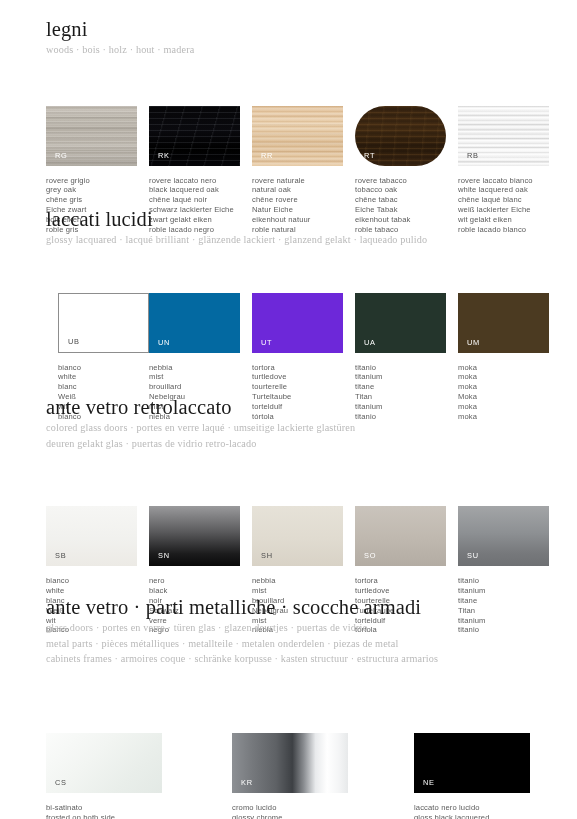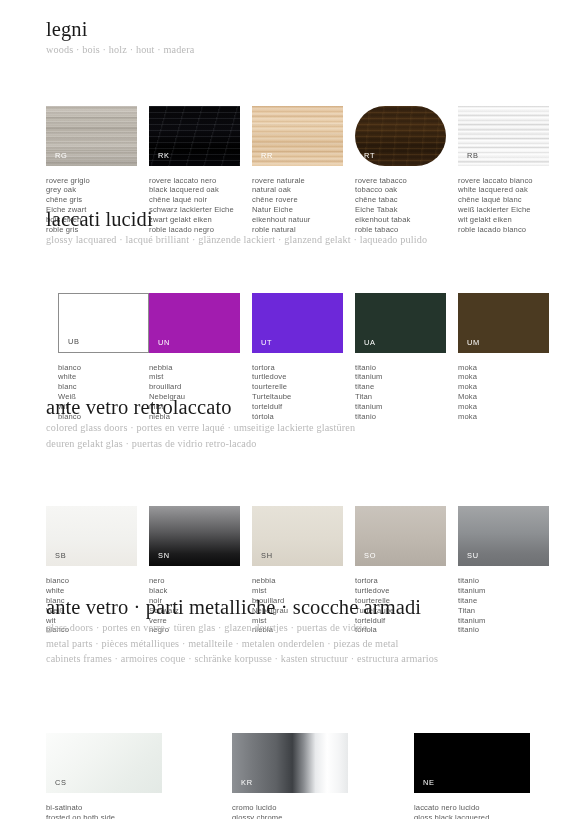--- a/index.html
+++ b/index.html
@@ -149,21 +149,21 @@
 
   .grad-CS { background: linear-gradient(135deg, #fbfcfb 0%, #f2f5f2 40%, #e9eeea 72%, #e3e9e5 100%); }
   .grad-KR {
     background: linear-gradient(to right,
       #8d9094 0%, #75787c 18%, #5e6165 38%, #3d4044 52%,
       #8b8e92 62%, #e8eaec 72%, #ffffff 82%, #f4f5f6 92%, #e7e9ea 100%);
   }
   .solid-NE { background: #000000; }
 
   .solid-UB { background: #ffffff; }
-  .solid-UN { background: #a21caf; }
+  .solid-UN { background: #0369a1; }
   .solid-UT { background: #6d28d9; }
   .solid-UA { background: #24352c; }
   .solid-UM { background: #4b3a21; }
 </style>
 </head>
 <body>
 
 <div class="page">
 
 <div class="section" style="top: 18px;">

